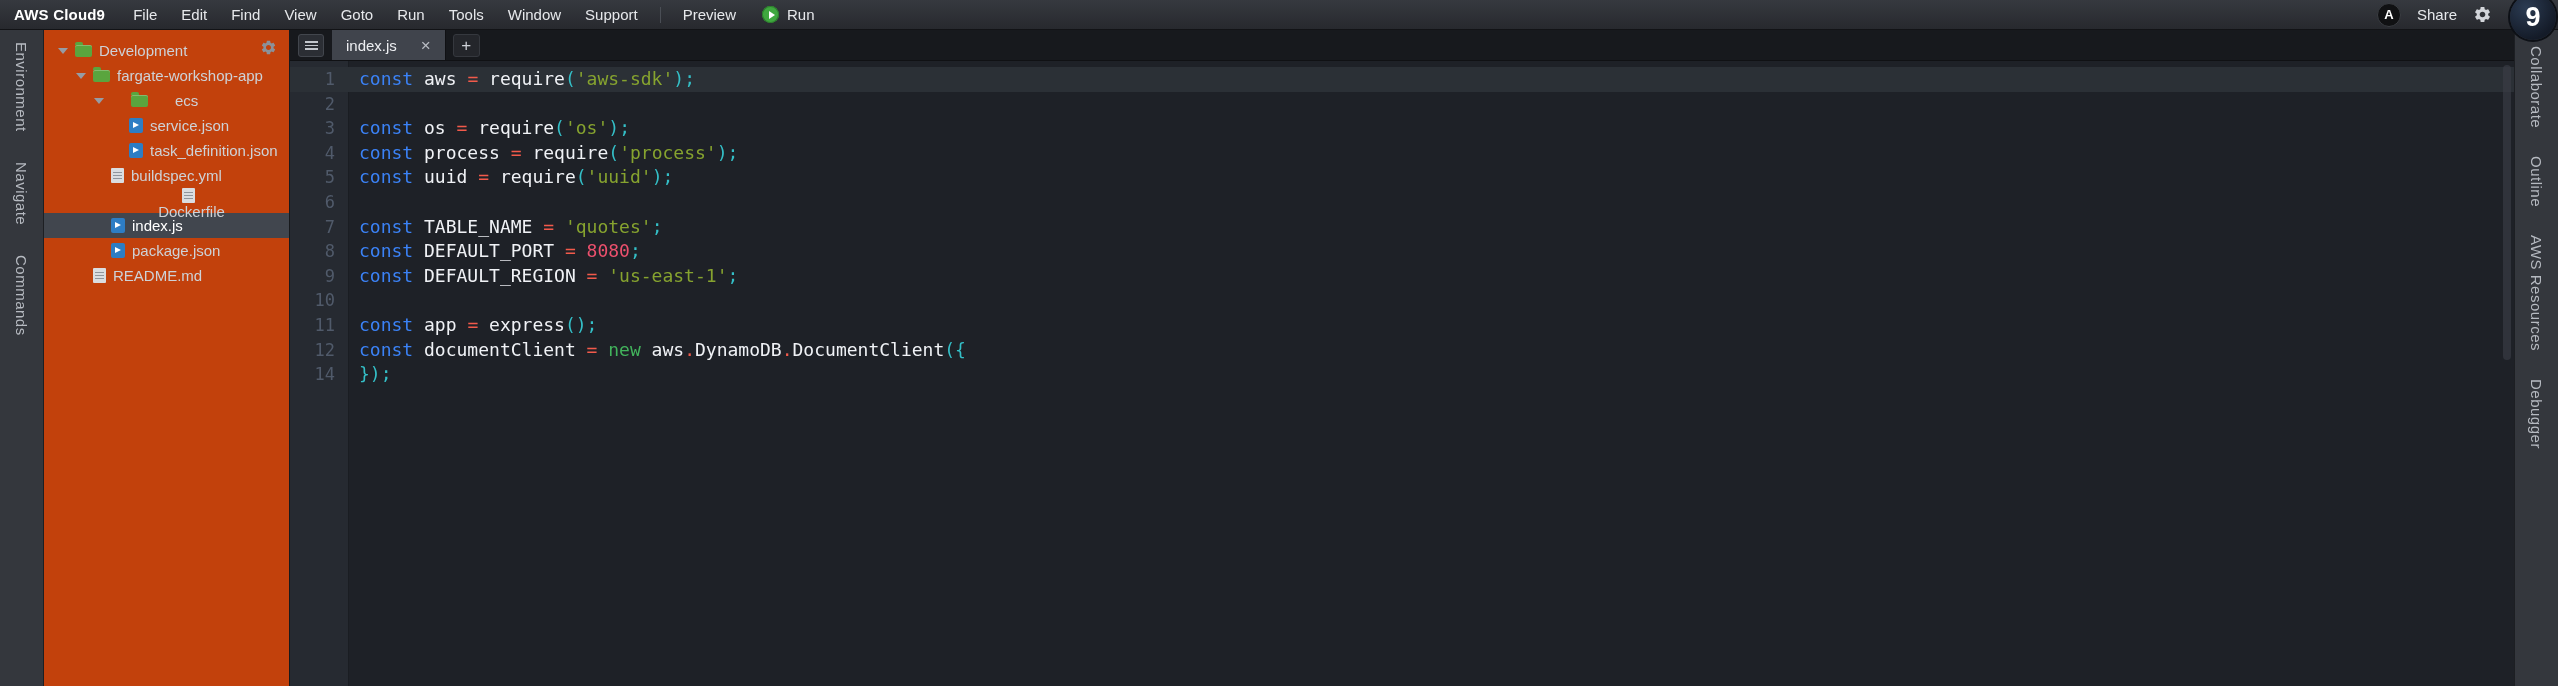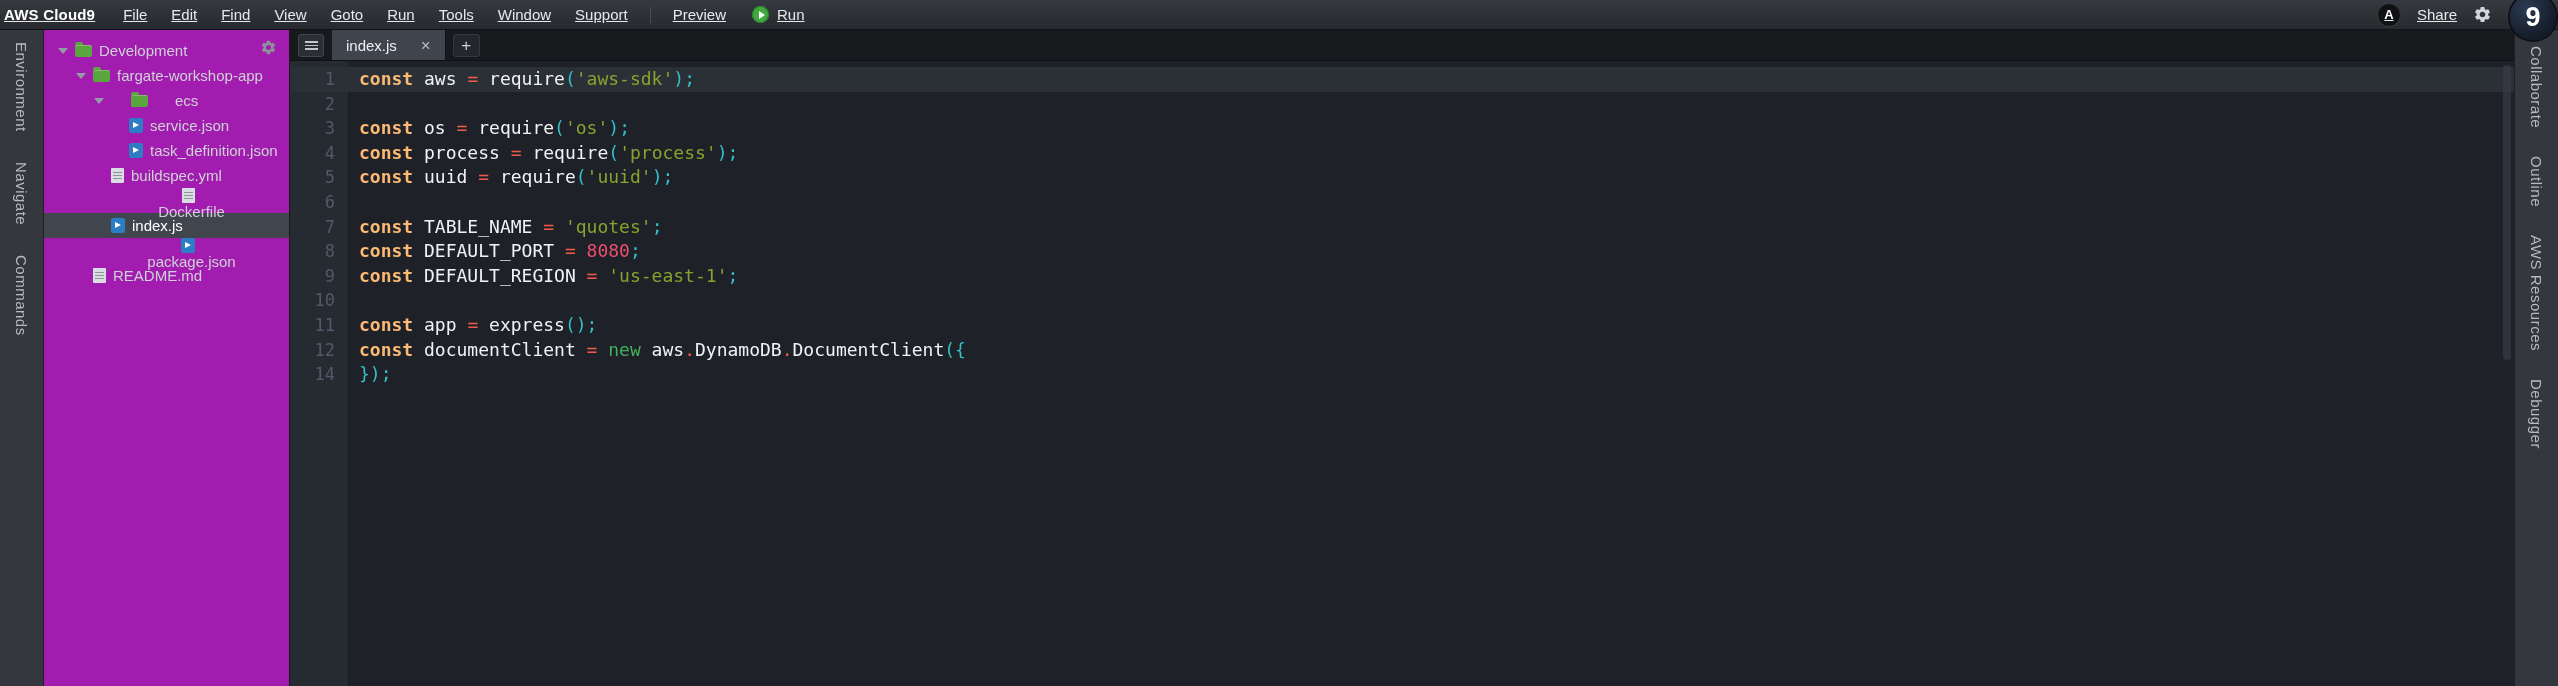--- a/index.html
+++ b/index.html
@@ -7,22 +7,22 @@
   .app {
     width:2558px; height:686px; overflow:hidden; position:relative;
     font-family:"Liberation Sans", sans-serif;
     background:#1e2127;
   }
   
   .menubar {
     height:30px; display:flex; align-items:center;
     background:linear-gradient(#36393f,#27292e);
     border-bottom:1px solid #121316;
-    padding-left:4px; position:relative; z-index:5;
-    font-size:15px; color:#e6e8eb;text-decoration:underline;
+    padding-left:14px; position:relative; z-index:5;
+    font-size:15px; color:#e6e8eb;
   }
   .brand { font-weight:bold; color:#ffffff; margin-right:16px; letter-spacing:.2px; }
   .menus { display:flex; align-items:flex-start; }
   .menu-item { padding:0 12px; cursor:default; }
   .mb-sep { width:1px; height:16px; background:#4a4e55; margin:0 10px; display:inline-block; }
   .run-btn { display:flex; align-items:center; gap:8px; padding:0 14px; cursor:pointer; }
   .run-circle { width:17px; height:17px; border-radius:50%; background:#3fa83f;
     display:flex; align-items:center; justify-content:center; box-shadow:inset 0 0 0 1px #2c7e2c; }
   .run-tri { width:0; height:0; border-top:4px solid transparent; border-bottom:4px solid transparent;
     border-left:6px solid #ffffff; margin-left:2px; }
@@ -39,21 +39,21 @@
     box-shadow:0 0 0 2px #0d1016; }
   
   .main { display:flex; height:656px; }
   .left-rail, .right-rail { width:44px; background:#34373d; display:flex; flex-direction:column;
     align-items:center; flex:none; }
   .left-rail { border-right:1px solid #1d1f23; padding-top:12px; gap:30px; }
   .right-rail { border-left:1px solid #1d1f23; padding-top:16px; gap:28px; }
   .v-label { writing-mode:vertical-rl; font-size:15px; color:#b6bac1; letter-spacing:.5px;
     white-space:nowrap; cursor:pointer; }
   
-  .tree-panel { width:246px; background:#a21caf; border-right:1px solid #17191c;
+  .tree-panel { width:246px; background:#c2410c; border-right:1px solid #17191c;
     position:relative; padding-top:8px; font-size:15px; color:#ced2d7; flex:none; }
   .tree-gear { position:absolute; top:9px; right:12px; width:17px; height:17px; fill:#8b9199; cursor:pointer; }
   .tree-row { height:25px; display:flex; align-items:center; cursor:pointer; }
   .tree-row.selected { background:#41464e; color:#ffffff; }
   .tw-arrow { width:0; height:0; border-left:5px solid transparent; border-right:5px solid transparent;
     border-top:6px solid #969ca5; margin-right:7px; flex:none; }
   .file-pad { width:17px; flex:none; }
   .icon-folder { width:17px; height:12px; background:#5aa53e; border-radius:2px; position:relative;
     margin-right:7px; flex:none; box-shadow:inset 0 1px 0 rgba(255,255,255,.25); }
   .icon-folder::before { content:""; position:absolute; top:-3px; left:0; width:8px; height:3px;
@@ -83,21 +83,21 @@
     border:1px solid #35383e; border-radius:3px; color:#cdd1d7; font-size:17px;
     display:flex; align-items:center; justify-content:center; cursor:pointer; flex:none; }
   .code-area { flex:1; position:relative; font-family:"DejaVu Sans Mono", monospace;
     font-size:18px; line-height:24.6px; padding-top:6px; overflow:hidden; }
   .code-area::before { content:""; position:absolute; left:0; top:0; bottom:0; width:58px;
     background:#262a31; border-right:1px solid #1a1d22; }
   .line { display:flex; position:relative; }
   .line.active { background:#2b3036; }
   .ln { width:58px; flex:none; text-align:right; padding-right:13px; color:#505a6a; font-size:17px; }
   .code { padding-left:11px; white-space:pre; }
-  .tk-kw  { color:#fdba74;font-weight:bold; }
+  .tk-kw  { color:#3b82f6; }
   .tk-id  { color:#f0f2f6; }
   .tk-op  { color:#f25a4b; }
   .tk-pn  { color:#34bfc7; }
   .tk-st  { color:#86a32f; }
   .tk-nu  { color:#ec506d;text-align:right; }
   .tk-kw2 { color:#42b35c; }
   .scrollbar { position:absolute; top:4px; right:3px; width:8px; height:295px;
     background:#3a3e46; border-radius:4px; opacity:.65; cursor:pointer; }
 </style>
 </head>
@@ -181,21 +181,21 @@
           <div class="tree-row" style="padding-left: 50px; flex-direction: column;">
             <span class="file-pad"></span>
             <span class="icon-file-plain"></span>
             <span class="tree-label">Dockerfile</span>
           </div>
           <div class="tree-row selected" style="padding-left: 50px;">
             <span class="file-pad"></span>
             <span class="icon-file-code"></span>
             <span class="tree-label">index.js</span>
           </div>
-          <div class="tree-row" style="padding-left: 50px; flex-direction: column;">
+          <div class="tree-row" style="padding-left: 50px;">
             <span class="file-pad"></span>
             <span class="icon-file-code"></span>
             <span class="tree-label">package.json</span>
           </div>
           <div class="tree-row" style="padding-left: 32px;">
             <span class="file-pad"></span>
             <span class="icon-file-plain"></span>
             <span class="tree-label">README.md</span>
           </div>
         </div>

